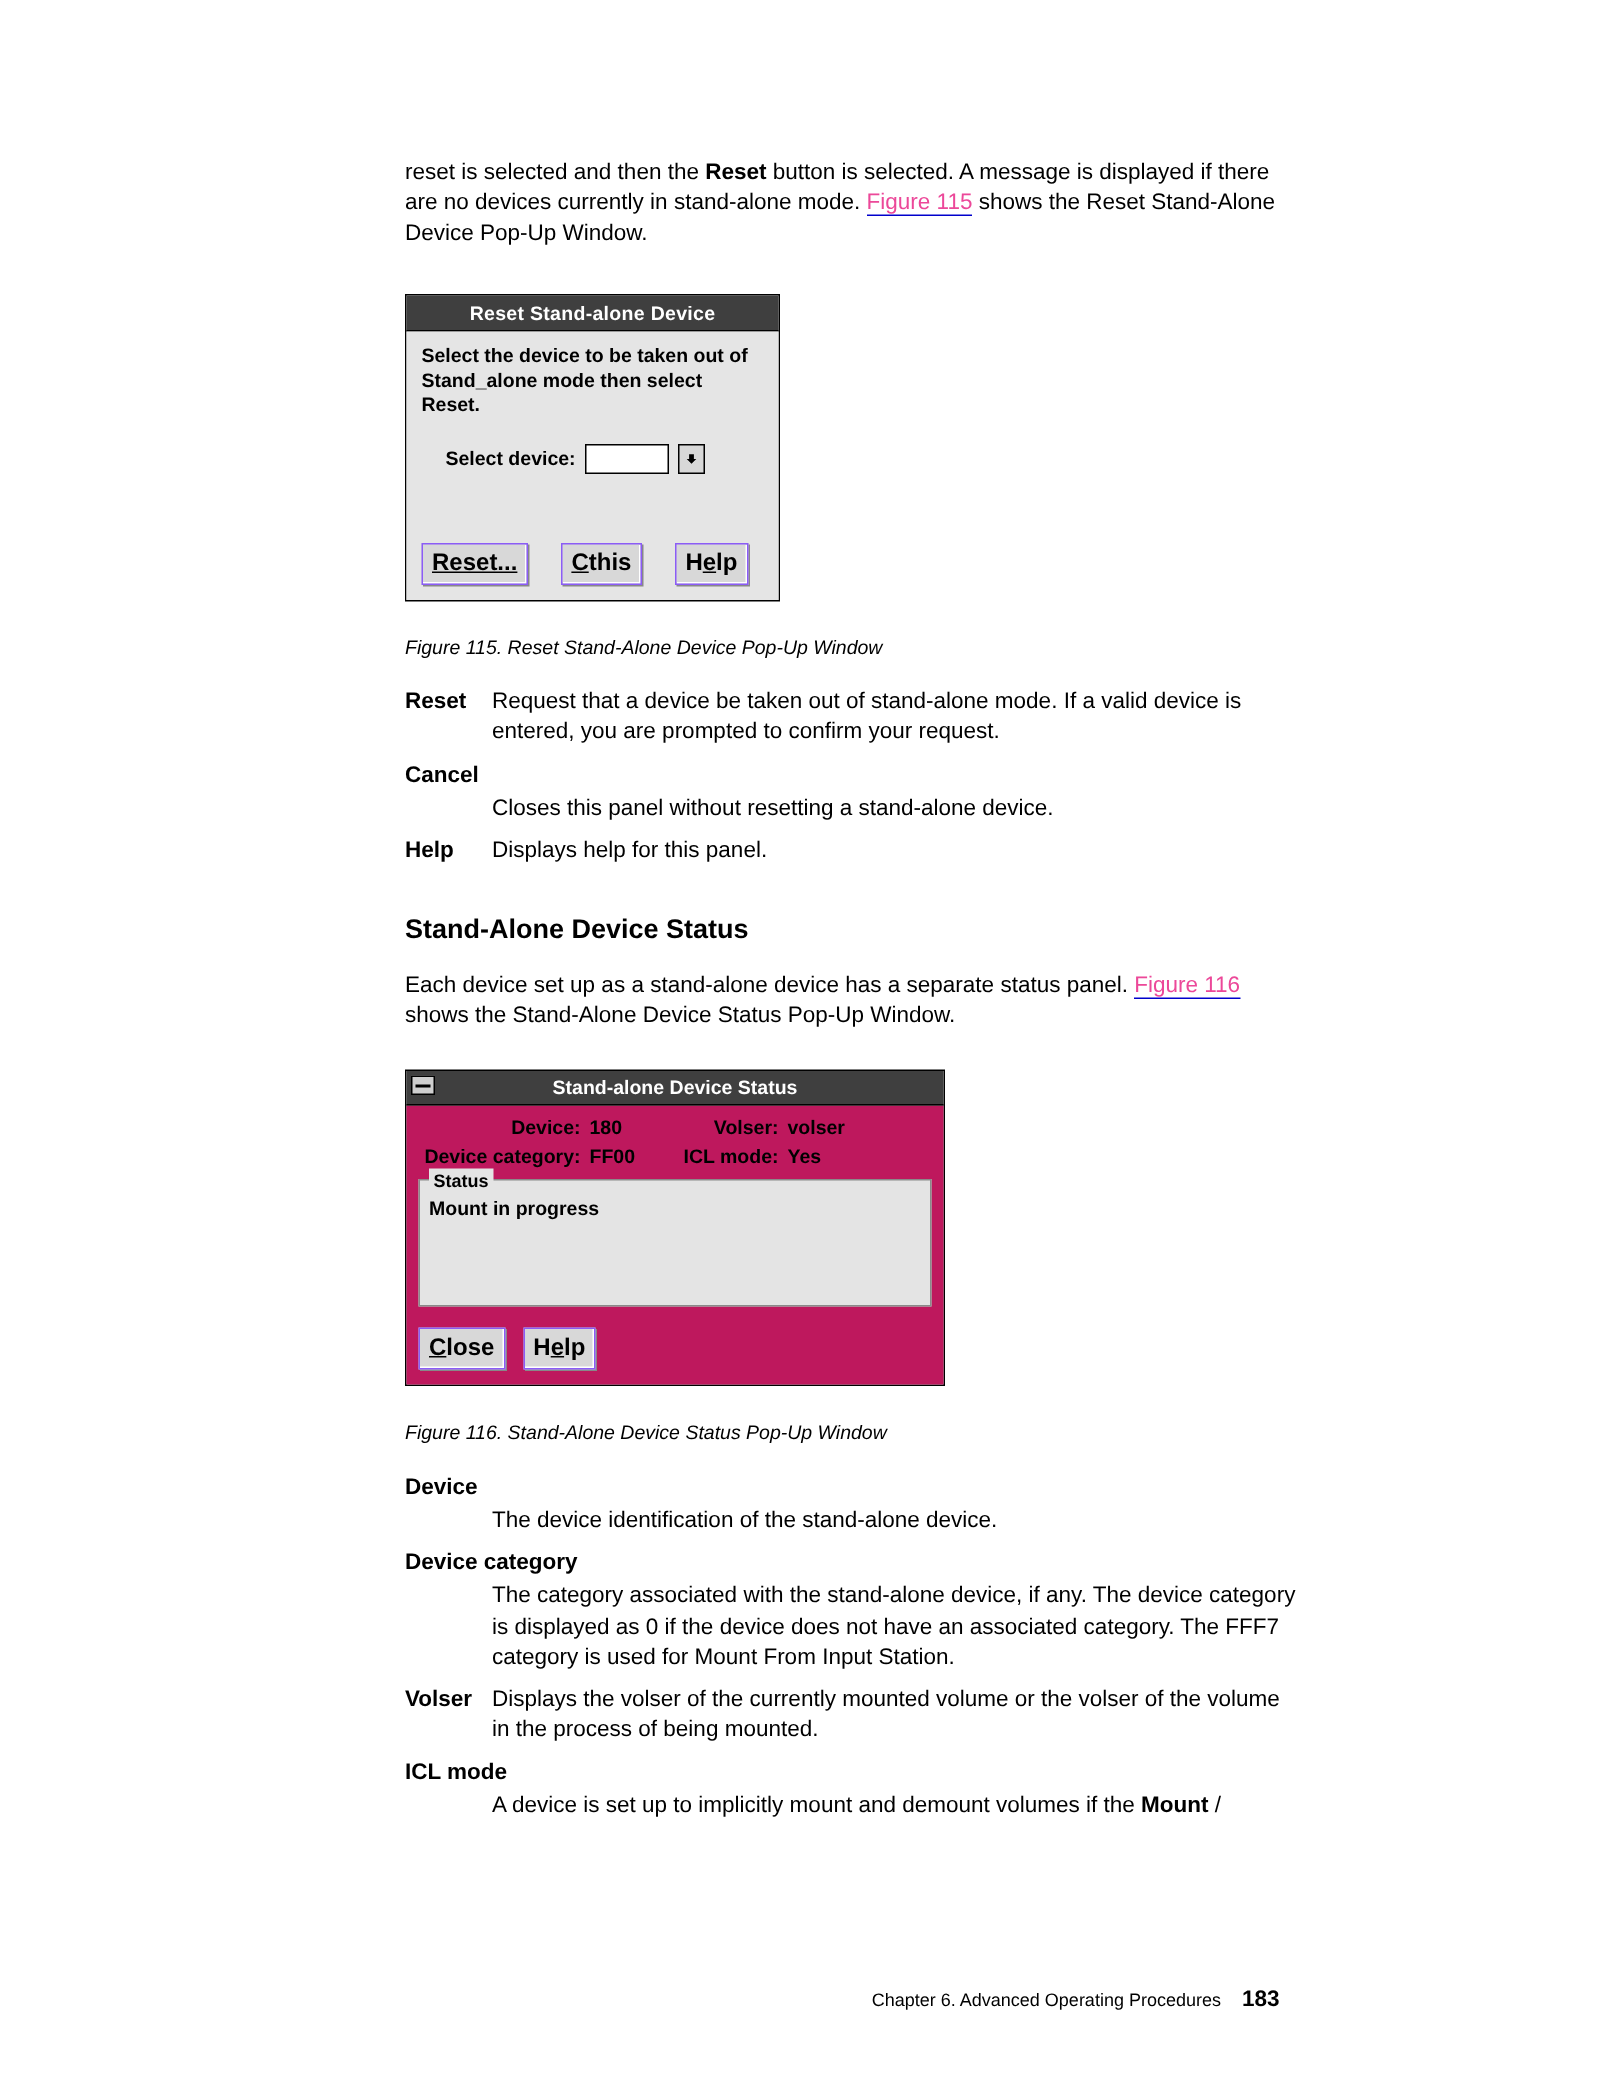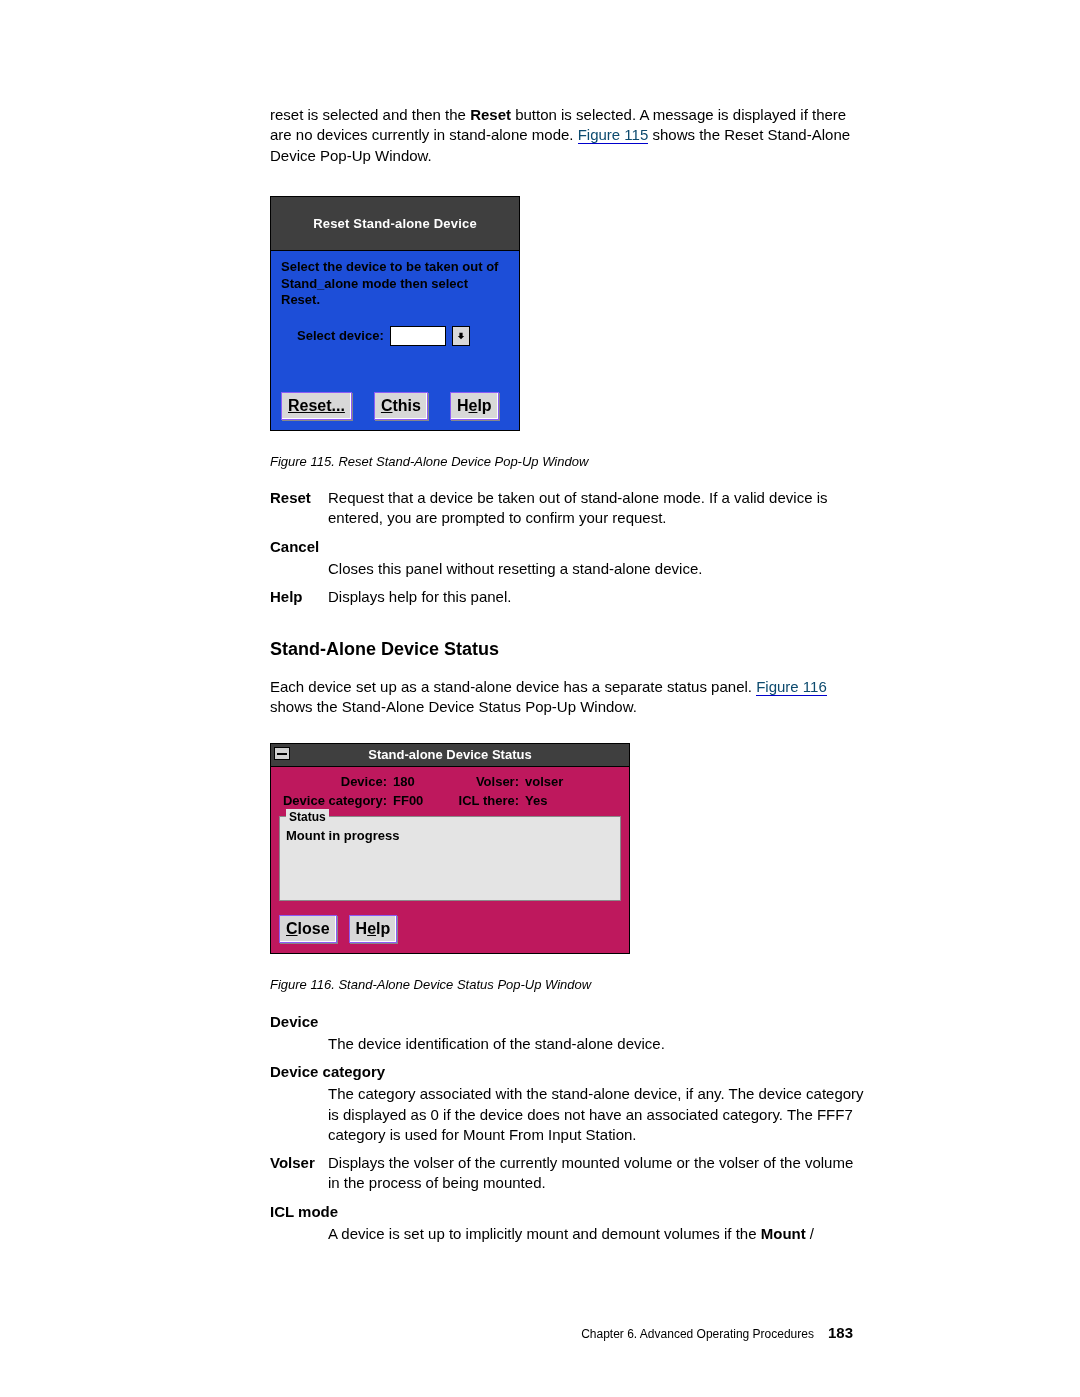--- a/index.html
+++ b/index.html
@@ -16,21 +16,21 @@
     height: 1397px;
     position: relative;
     box-sizing: border-box;
     padding: 90px 214px 60px 270px;
   }
   .body-text {
     font-size: 15px;
   }
   .bold { font-weight: bold; }
   a.link {
-    color: #0c4a6e;
+    color: #ec4899;
     text-decoration: none;
     border-bottom: 1px solid #0000cc;
     margin-top: 27px;
   }
 
   
   .dialog {
     border: 1px solid #000;
     box-sizing: border-box;
     font-family: Arial, Helvetica, sans-serif;
@@ -39,26 +39,26 @@
     width: 250px;
     margin-top: 30px;
     margin-bottom: 22px;
   }
   .dlg-titlebar {
     background: #3f3f3f;
     color: #fff;
     font-weight: bold;
     font-size: 13px;
     text-align: center;
-    padding: 18px 4px;
+    padding: 3px 4px;
     border-bottom: 1px solid #000;
     letter-spacing: .2px;
   }
   .dlg-inner {
-    background: #1d4ed8;
+    background: #e5e5e5;
     padding: 8px 10px 10px 10px;
   }
   .dlg-instruction {
     font-weight: bold;
     font-size: 13px;
     line-height: 1.25;
     margin-bottom: 18px;
   }
   .select-row {
     display: flex;
@@ -283,21 +283,21 @@
     </div>
     <div class="dlg2-inner">
       <div class="info-grid">
         <span class="lbl">Device:</span>
         <span class="val bold">180</span>
         <span class="lbl">Volser:</span>
         <span class="val bold">volser</span>
 
         <span class="lbl">Device category:</span>
         <span class="val bold">FF00</span>
-        <span class="lbl">ICL there:</span>
+        <span class="lbl">ICL mode:</span>
         <span class="val bold">Yes</span>
       </div>
 
       <div class="fieldset">
         <div class="legend">Status</div>
         <div class="content">Mount in progress</div>
       </div>
 
       <div class="dlg2-btnrow">
         <div class="dlg-btn"><span class="u">C</span><span>lose</span></div>

